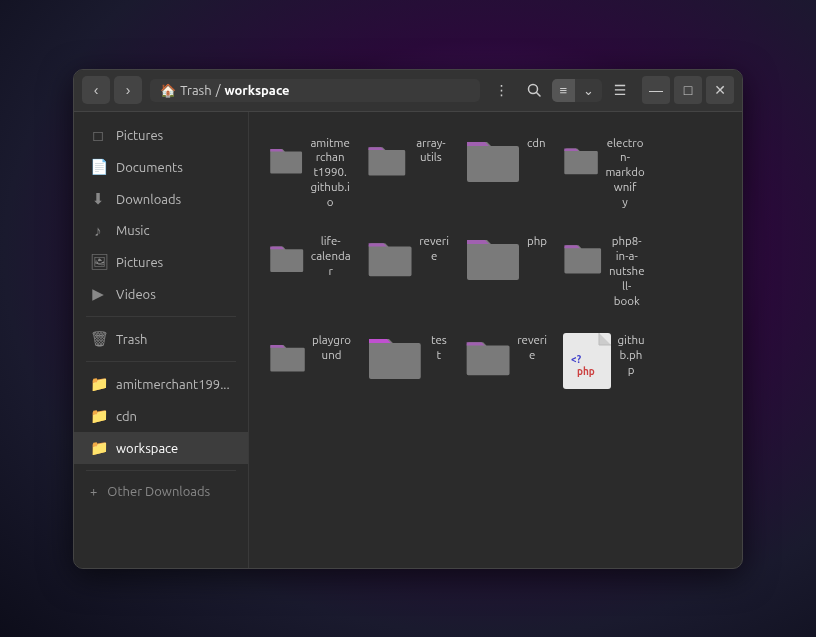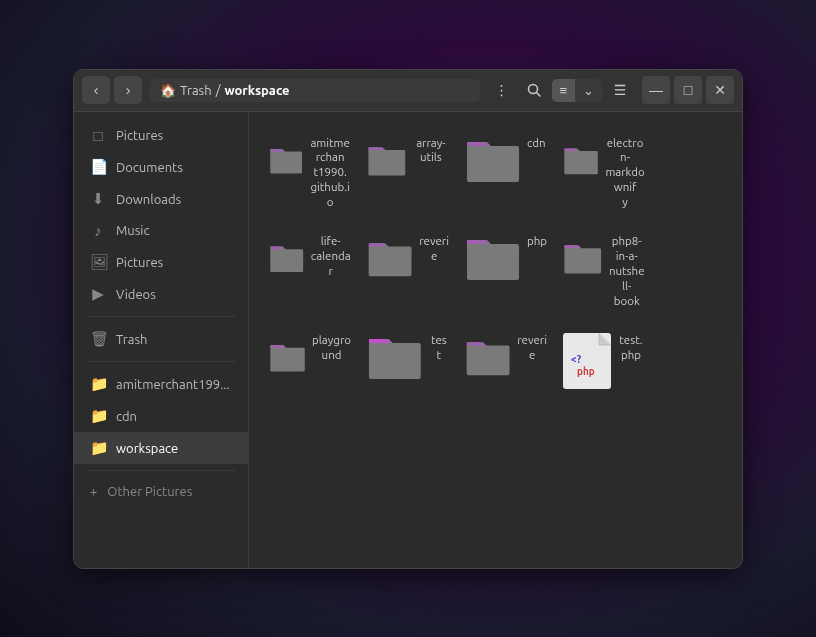--- a/index.html
+++ b/index.html
@@ -301,21 +301,21 @@
       </div>
       <div class="sidebar-item active">
         <span class="si-icon">📁</span>
         <span>workspace</span>
       </div>
 
       <div class="sidebar-divider"></div>
 
       <div class="sidebar-add">
         <span>+</span>
-        <span>Other Pictures</span>
+        <span>Other Downloads</span>
       </div>
     </div>
 
     <div class="file-area">
 
       <div class="file-item">
         <div class="folder-icon">
           <svg viewBox="0 0 56 48" xmlns="http://www.w3.org/2000/svg">
             <path d="M2 10 Q2 6 6 6 L22 6 L26 10 L52 10 Q54 10 54 12 L54 44 Q54 46 52 46 L4 46 Q2 46 2 44 Z" fill="#7a7a7a"></path>
             <path d="M2 6 L20 6 L24 10 L2 10 Z" fill="#a060b0"></path>
@@ -428,18 +428,18 @@
         <div style="width:48px;height:56px;position:relative;">
           <svg width="48" height="56" viewBox="0 0 48 56" xmlns="http://www.w3.org/2000/svg">
             <rect x="0" y="0" width="48" height="56" rx="3" fill="#e8e8e8"></rect>
             <polyline points="36,0 48,12 36,12" fill="#ccc"></polyline>
             <polyline points="36,0 36,12 48,12" fill="none" stroke="#bbb" stroke-width="1"></polyline>
 
             <text x="8" y="30" font-size="10" fill="#4040cc" font-weight="bold">&lt;?</text>
             <text x="14" y="42" font-size="10" fill="#cc4040" font-weight="bold">php</text>
           </svg>
         </div>
-        <span class="file-name">test.php</span>
+        <span class="file-name">github.php</span>
       </div>
 
     </div>
   </div>
 </div>
 
 </body></html>

